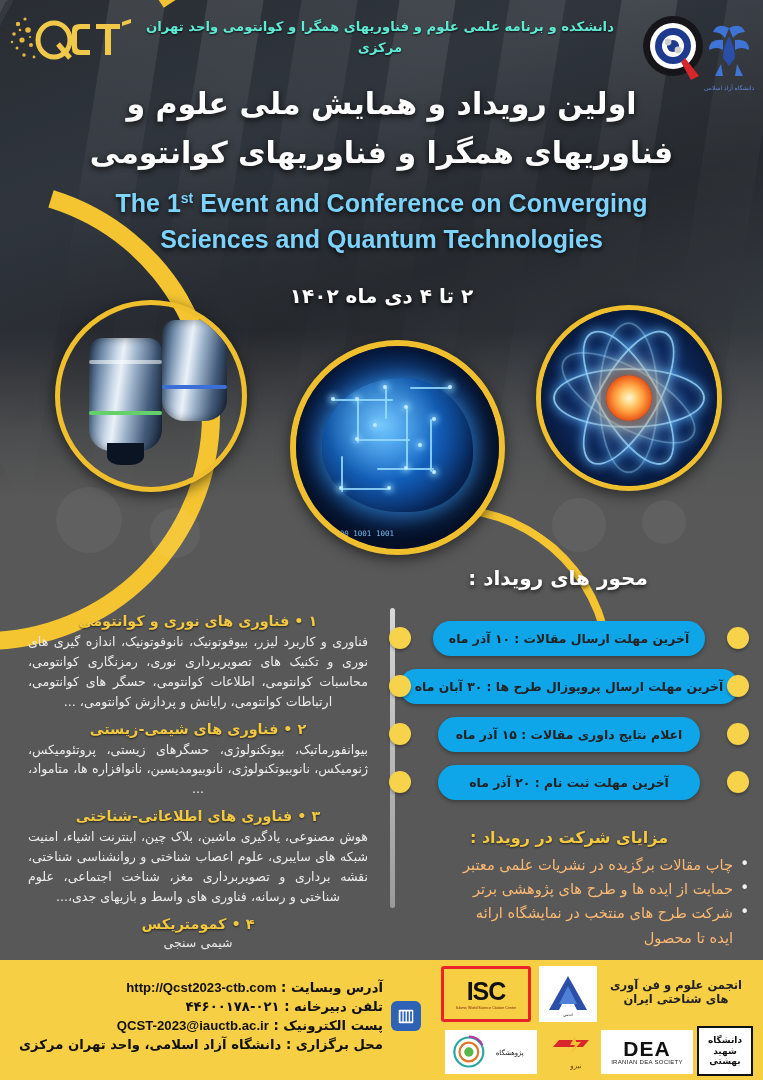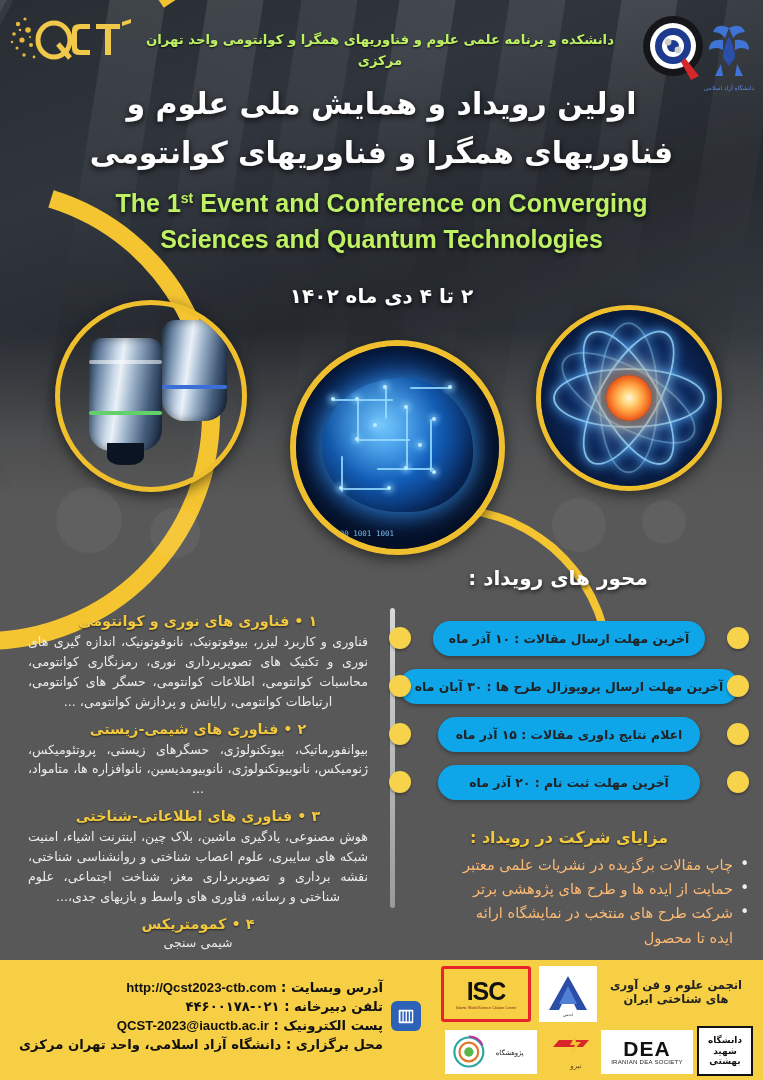--- a/index.html
+++ b/index.html
@@ -62,39 +62,38 @@
   .header {
     position:absolute; left:0; top:0; width:763px; height:92px;
     display:flex; align-items:flex-start; z-index:6;
   }
   .qcst-logo{
     position:absolute; left:8px; top:10px; width:128px; height:62px;
   }
   .header-text{
     position:absolute; right:148px; top:16px; width:470px;
     text-align:center; direction:rtl;
-    color:#bef264; font-weight:bold; font-size:13.2px; line-height:1.62;
+    color:#5eead4; font-weight:bold; font-size:13.2px; line-height:1.62;
     text-shadow:0 1px 2px rgba(0,0,0,0.75);
-    margin-top:13px;
   }
   .header-logos{
     position:absolute; right:2px; top:6px; width:124px; height:88px;
   }
 
   
   .fa-title{
     position:absolute; left:0; right:0; top:80px; z-index:6;
     text-align:center; direction:rtl;
     color:#fdfdfd; font-weight:bold; font-size:30px; line-height:1.62;
     text-shadow:0 2px 6px rgba(0,0,0,0.85);
   }
   .en-title{
     position:absolute; left:0; right:0; top:186px; z-index:6;
     direction:ltr; text-align:center;
-    color:#bef264; font-weight:bold; font-size:25px; line-height:1.42;
+    color:#7dd3fc; font-weight:bold; font-size:25px; line-height:1.42;
     font-family:"Liberation Sans", sans-serif;
     text-shadow:0 2px 5px rgba(0,0,0,0.85);
   }
   .en-title sup{ font-size:14px; vertical-align:super; }
   .date-line{
     position:absolute; left:0; right:0; top:284px; z-index:6;
     text-align:center; direction:rtl;
     color:#ffffff; font-weight:bold; font-size:20px;
     text-shadow:0 2px 5px rgba(0,0,0,0.9);
   }

